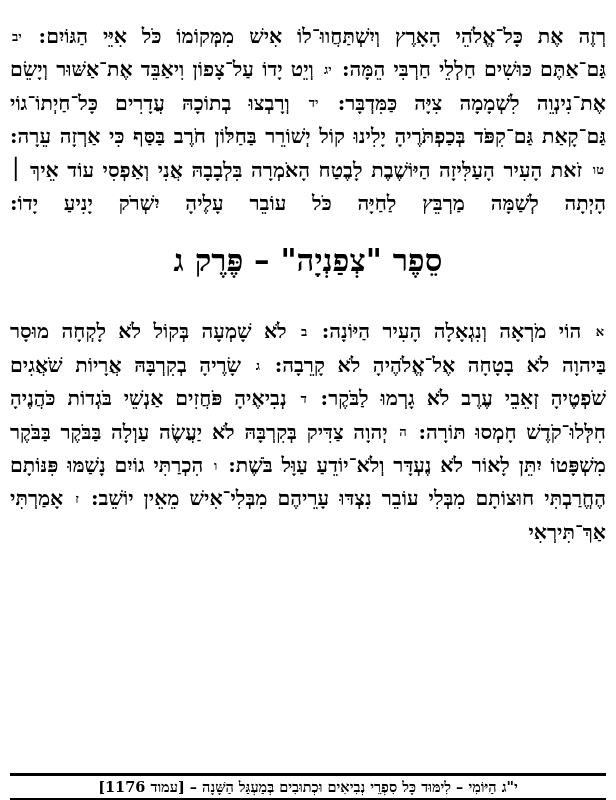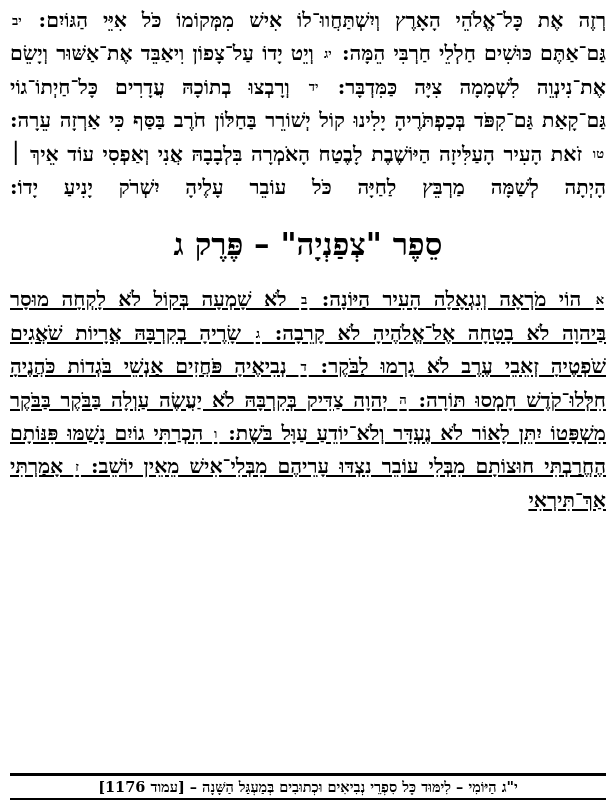--- a/index.html
+++ b/index.html
@@ -28,25 +28,24 @@
     direction: rtl;
     text-align: justify;
     text-align-last: justify;
     font-size: 20.5px;
     line-height: 1.63;
     font-weight: 700;
     letter-spacing: 0px;
     word-spacing: 1px;
   }
   .body-text p {
-    margin: 0 0 0 0;
+    margin: 16px 0 0 0;
   }
   .para-last {
     text-align-last: right;
-    text-decoration: underline;
   }
   .verse-num {
     font-size: 13px;
     font-weight: 700;
     vertical-align: 0.18em;
     padding: 0 2px;
   }
   .chapter-heading {
     direction: rtl;
     text-align: center;

